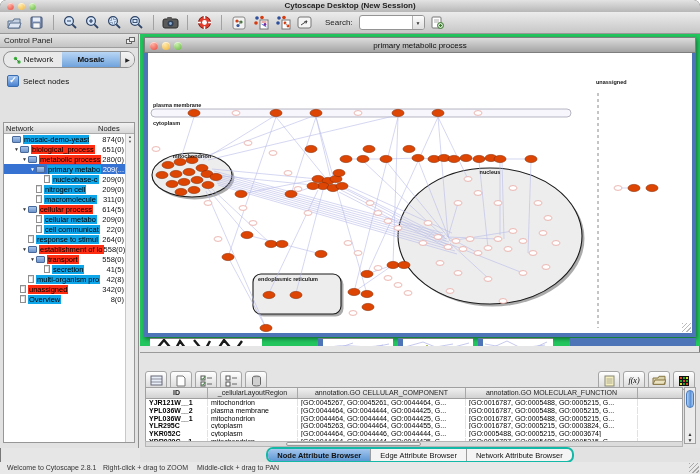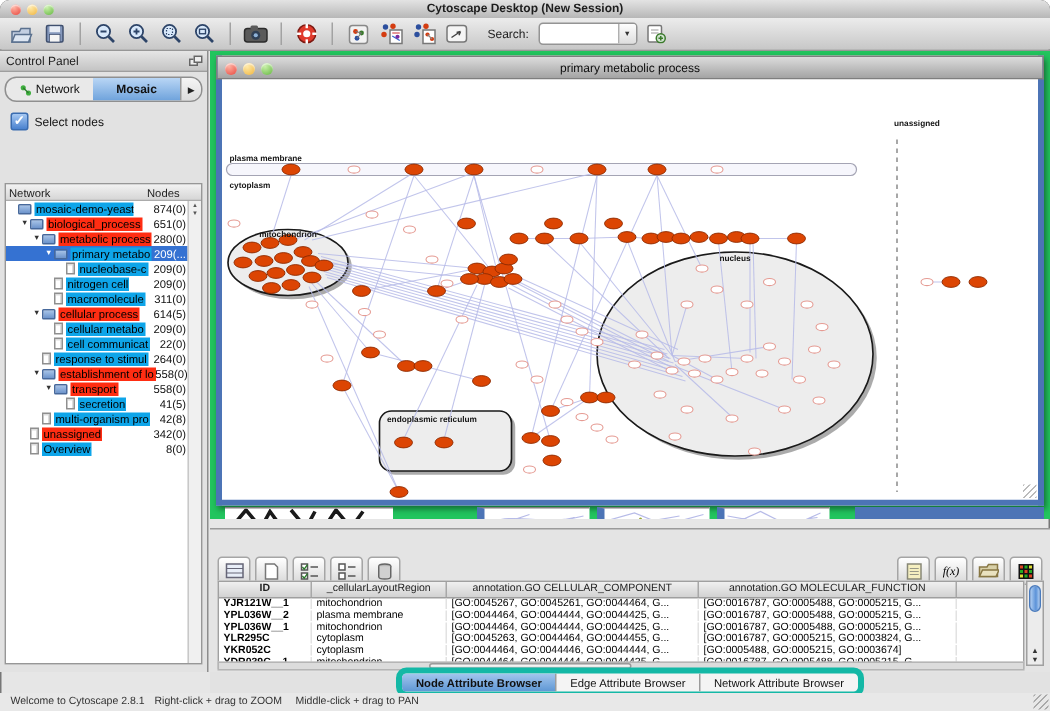--- a/index.html
+++ b/index.html
@@ -88,21 +88,21 @@
   .dt-row{display:flex;height:7.7px;align-items:center;}
   .dt-c{border-right:1px solid #e2e2e2;box-sizing:border-box;padding:0 3px;overflow:hidden;white-space:nowrap;color:#000;}
   .c0{width:62px;font-weight:bold;}.c1{width:90px;}.c2{width:168px;}.c3{width:172px;}.c4{flex:1;border-right:none;}
   .dp-vscroll{position:absolute;right:4px;top:34px;height:57px;width:12px;border:1px solid #a0a0a0;background:#ececec;box-sizing:border-box;}
   .vthumb{position:absolute;left:1px;right:1px;top:2px;height:16px;border-radius:5px;background:linear-gradient(90deg,#aecdf2,#5b92d8 60%,#aecdf2);border:1px solid #4a7bbd;}
   .varrows{position:absolute;left:0;right:0;bottom:0;font-size:5px;line-height:6px;text-align:center;color:#333;}
   .dp-hscroll{position:absolute;left:5px;right:17px;bottom:1px;height:6px;background:#dcdcdc;border:1px solid #b5b5b5;box-sizing:border-box;}
   .hthumb{position:absolute;left:140px;width:135px;top:0;bottom:0;background:linear-gradient(#fefefe,#e0e0e0);border:1px solid #9a9a9a;border-radius:3px;box-sizing:border-box;}
   
   .tabs-row{position:absolute;bottom:12px;left:140px;right:0;height:14px;background:#e2e2e2;display:flex;justify-content:center;align-items:center;}
-  .browser-tabs{display:flex;height:12px;border:4px solid #14b8a6;border-radius:7px;overflow:hidden;background:#f4f4f4;font-size:7.5px;}
+  .browser-tabs{display:flex;height:12px;border:2px solid #14b8a6;border-radius:7px;overflow:hidden;background:#f4f4f4;font-size:7.5px;}
   .btab{display:flex;align-items:center;padding:0 9px;border-right:1px solid #9c9c9c;color:#111;}
   .btab:last-child{border-right:none;}
   .btab.sel{background:linear-gradient(#a3c6ee,#5e97d4);font-weight:bold;}
   .status-bar{position:absolute;bottom:0;left:0;right:0;height:12px;background:#e8e8e8;font-size:7px;color:#333;}
   .st{position:absolute;top:2px;white-space:nowrap;}
   .st.s0{left:7px;}.st.s1{left:103px;}.st.s2{left:197px;}
   .win-grip{position:absolute;right:1px;bottom:1px;width:10px;height:10px;background:repeating-linear-gradient(135deg,#aaa 0 1px,transparent 1px 3px);}
 </style>
 </head>
 <body>

